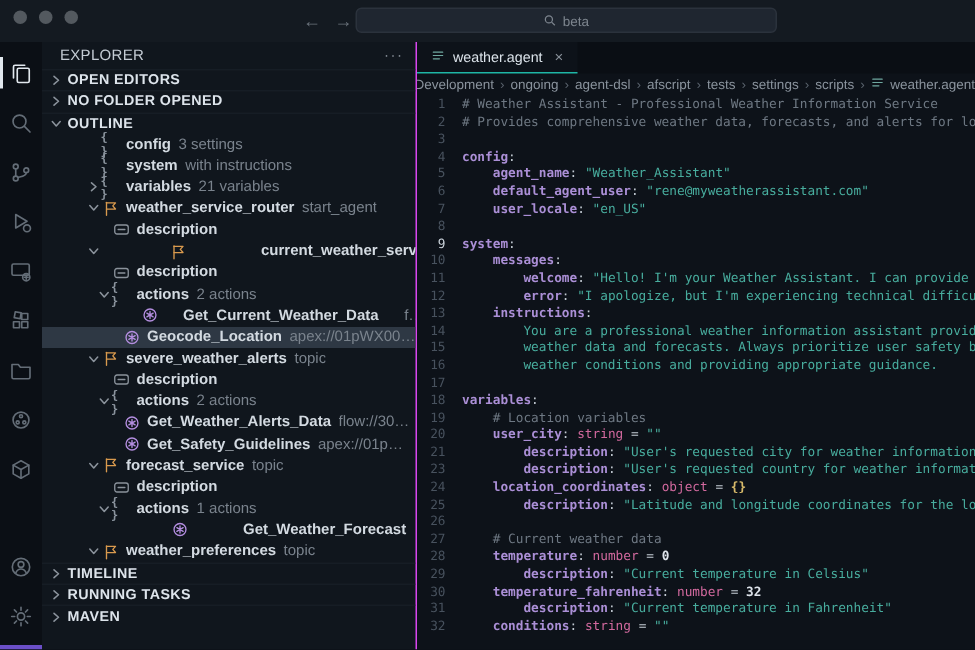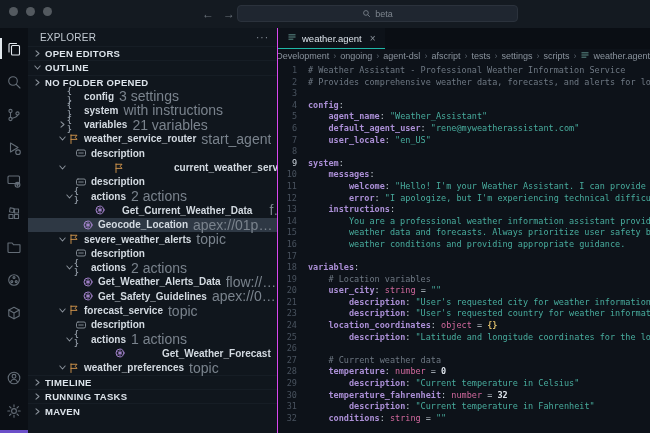--- a/index.html
+++ b/index.html
@@ -50,21 +50,21 @@
     align-items:center; justify-content:center; }
   .chev svg { width:9px; height:9px; stroke:currentColor; fill:none; stroke-width:1.4;
     stroke-linecap:round; stroke-linejoin:round; }
   .outline-row { color:#d3dae1; }
   .outline-row.selected { background:#2e3844; }
   .ol-icon { width:13px; height:13px; flex:none; margin-right:4px; display:inline-flex;
     align-items:center; justify-content:center; font-size:8px; }
   .ol-icon svg { width:12px; height:12px; fill:none; stroke-width:1.2;
     stroke-linecap:round; stroke-linejoin:round; }
   .ol-label { font-weight:bold; white-space:nowrap; }
-  .ol-detail { color:#7a838d; font-size:14px; margin-left:5px; white-space:nowrap;
+  .ol-detail { color:#7a838d; font-size:10px; margin-left:5px; white-space:nowrap;
     overflow:hidden; text-overflow:ellipsis; font-weight:normal; }
 
   
   .editor { flex:1; display:flex; flex-direction:column; min-width:0; background:#0d1219; }
   .tabbar { height:21px; flex:none; background:#0a0e14; display:flex; }
   .tab { height:21px; padding:0 9px; background:#0d1219; display:flex; align-items:center;
     gap:5px; border-bottom:1.5px solid #1fb6a6; color:#dbe2e9; font-size:9.5px; }
   .tab .file-icon svg, .crumb-file svg { width:10px; height:10px; stroke:#6fa8a0;
     fill:none; stroke-width:1.3; stroke-linecap:round; }
   .tab .close { color:#8a929b; font-size:10px; margin-left:3px; }
@@ -204,32 +204,32 @@
             <span class="chev">
               <svg viewBox="0 0 12 12">
                 <path d="M4 2.5 8 6l-4 3.5"></path>
               </svg>
             </span>
             <span>OPEN EDITORS</span>
           </div>
           <div class="side-row section-row">
             <span class="chev">
               <svg viewBox="0 0 12 12">
+                <path d="M4 2.5 8 6l-4 3.5"></path>
+              </svg>
+            </span>
+            <span>NO FOLDER OPENED</span>
+          </div>
+          <div class="side-row section-row">
+            <span class="chev">
+              <svg viewBox="0 0 12 12">
                 <path d="M2.5 4 6 8l3.5-4"></path>
               </svg>
             </span>
             <span>OUTLINE</span>
-          </div>
-          <div class="side-row section-row">
-            <span class="chev">
-              <svg viewBox="0 0 12 12">
-                <path d="M4 2.5 8 6l-4 3.5"></path>
-              </svg>
-            </span>
-            <span>NO FOLDER OPENED</span>
           </div>
           <div class="side-row outline-row" style="padding-left: 30px;">
             <span class="chev"></span>
             <span class="ol-icon">
               <span style="color:#8b949e;font-weight:bold;font-family:'DejaVu Sans Mono',monospace">{ }</span>
             </span>
             <span class="ol-label">config</span>
             <span class="ol-detail">3 settings</span>
           </div>
           <div class="side-row outline-row" style="padding-left: 30px;">

